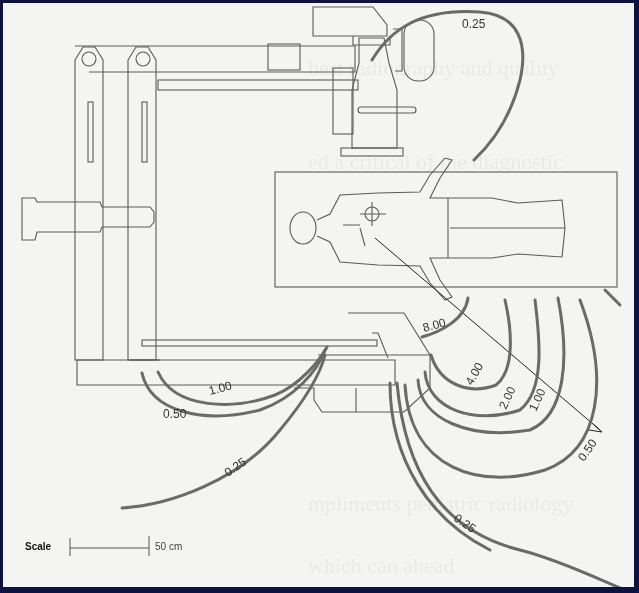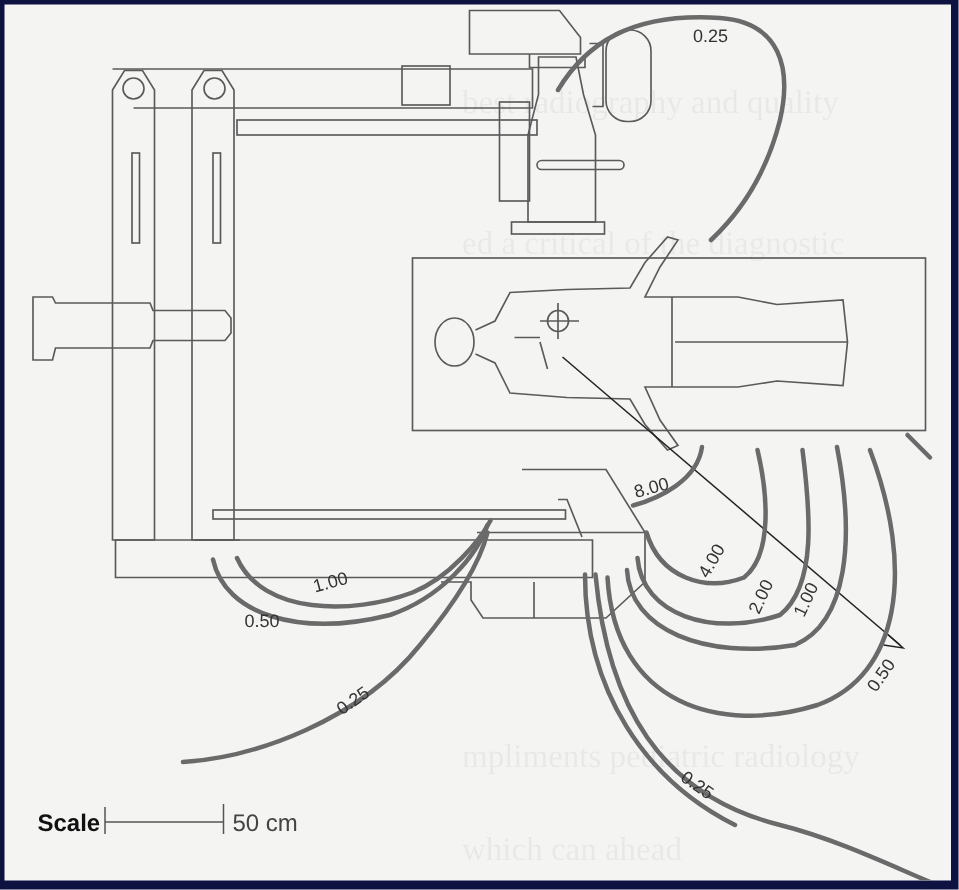--- a/index.html
+++ b/index.html
@@ -2,21 +2,21 @@
 <html><head>
 <meta charset="utf-8">
 <style>
   html, body { margin:0; padding:0; }
   body { width:639px; height:593px; background:#0d1240; position:relative; overflow:hidden; font-family:"Liberation Sans", sans-serif; }
   #frame { position:absolute; left:3px; top:3px; width:631px; height:584px; background:#f4f4f3; overflow:hidden; }
   svg { position:absolute; left:0; top:0; }
   .eq { fill:none; stroke:#5a5a5a; stroke-width:1.1; }
   .iso { fill:none; stroke:#6a6a6a; stroke-width:3; stroke-linecap:round; }
   .lbl { font-family:"Liberation Sans", sans-serif; font-size:12px; fill:#333; }
-  .legend { position:absolute; font-family:"Liberation Sans", sans-serif; font-weight:bold; font-size:16px; color:#111; }
+  .legend { position:absolute; font-family:"Liberation Sans", sans-serif; font-weight:bold; font-size:10px; color:#111; }
   .ghost { position:absolute; font-family:"Liberation Serif", serif; font-size:22px; color:#000; opacity:0.045; white-space:nowrap; }
 </style>
 </head>
 <body>
 
 <div id="frame">
 
   <div class="ghost" style="left:305px;top:52px;">best radiography and quality</div>
   <div class="ghost" style="left:305px;top:146px;">ed a critical of the diagnostic</div>
   <div class="ghost" style="left:305px;top:488px;">mpliments pediatric radiology</div>

